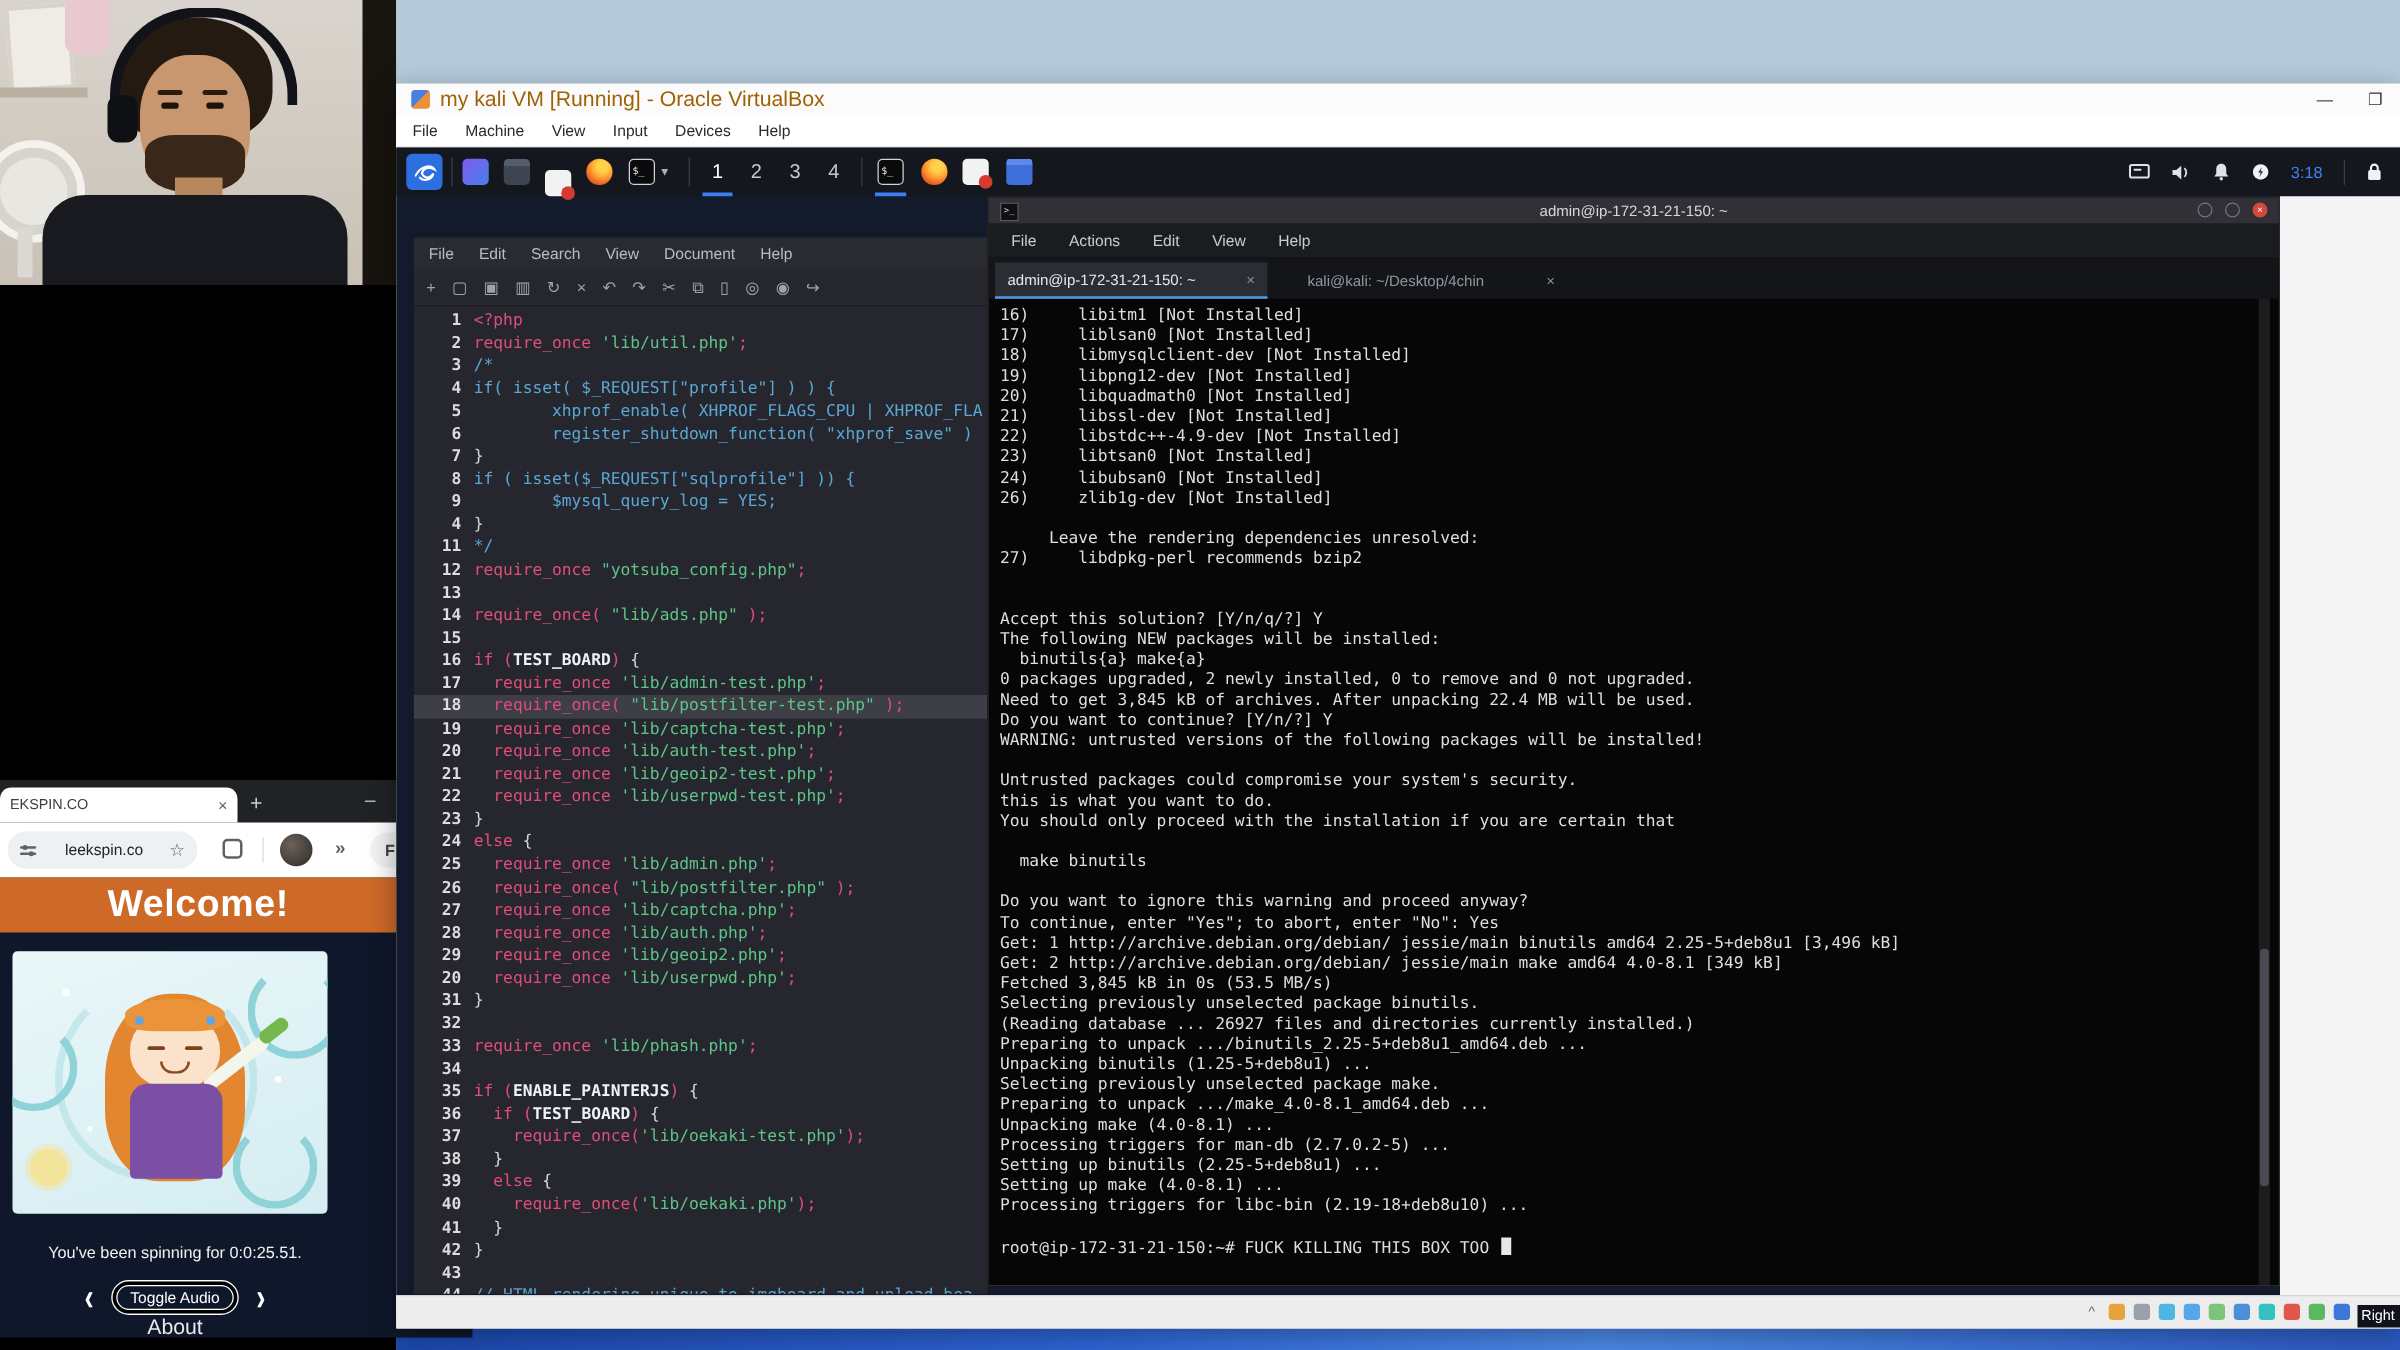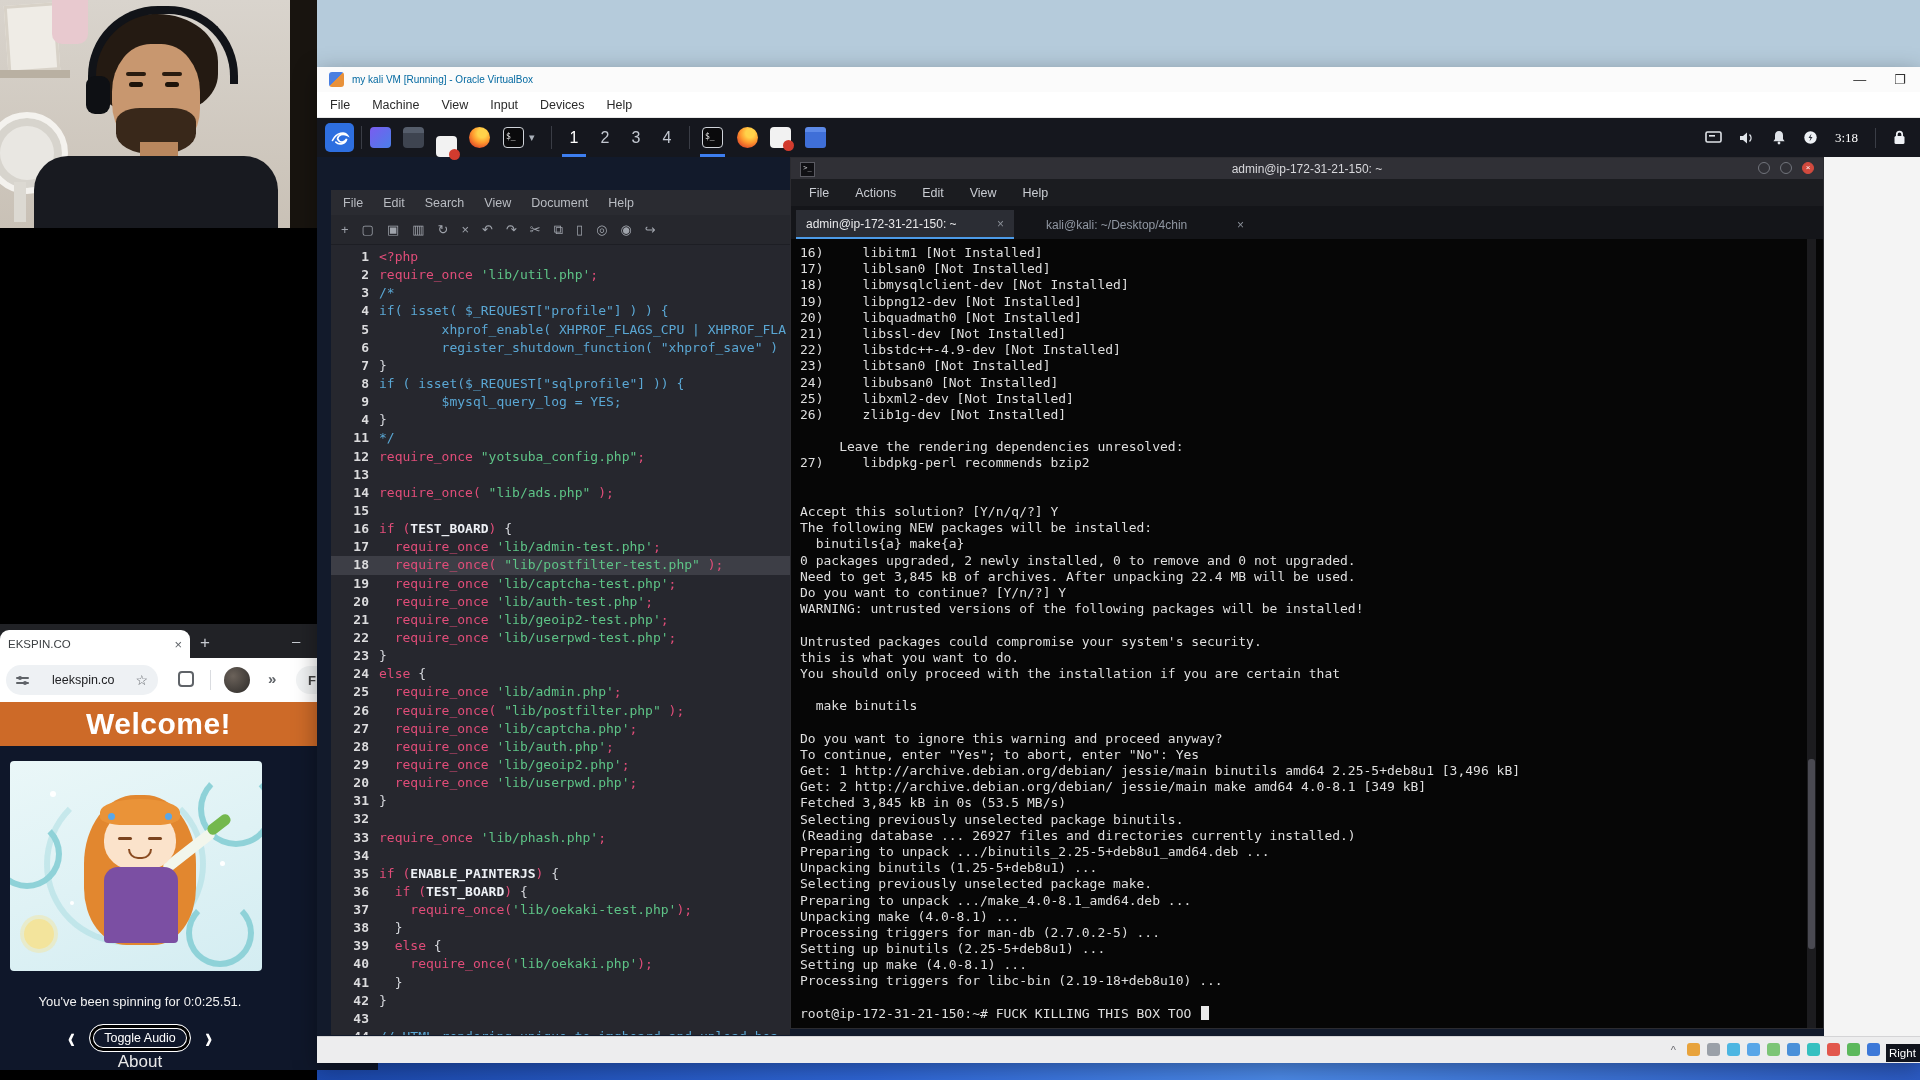--- a/index.html
+++ b/index.html
@@ -67,21 +67,21 @@
   .spin-text{left:0;top:370px;width:280px;text-align:center;color:#f2f2f2;font-size:13px;}
   .nav-row{left:0;top:398px;width:280px;height:32px;display:flex;align-items:center;justify-content:center;gap:14px;}
   .nav-arrow{color:#fff;font-size:22px;font-weight:900;transform:scaleY(1.4);line-height:1;}
   .toggle-btn{width:100px;height:26px;border:1.5px solid #fff;border-radius:14px;display:flex;align-items:center;justify-content:center;color:#fff;font-size:12.5px;box-shadow:inset 0 0 0 3px #000, inset 0 0 0 4px #fff;}
   .about-text{left:0;top:428px;width:280px;text-align:center;color:#e9e9e9;font-size:17px;}
 
   
   .vbox{left:317px;top:67px;width:1603px;height:995px;background:#fff;box-shadow:0 6px 22px rgba(0,0,0,.35);}
   .vb-title{left:0;top:0;width:1603px;height:25px;background:#fbfbfb;display:flex;align-items:center;padding-left:12px;box-sizing:border-box;gap:8px;}
   .vb-icon{width:15px;height:15px;border-radius:3px;background:linear-gradient(135deg,#4a7fe0 50%,#e8913a 50%);flex:none;}
-  .vb-title-text{font-size:10px;color:#0369a1;}
+  .vb-title-text{font-size:17px;color:#a16207;}
   .vb-controls{position:absolute;right:14px;top:0;height:25px;display:flex;align-items:center;gap:28px;color:#333;font-size:13px;}
   .vb-menu{left:0;top:25px;width:1603px;height:26px;background:#ffffff;display:flex;align-items:center;padding-left:13px;box-sizing:border-box;gap:22px;border-bottom:1px solid #e8e8e8;}
   .vb-menu .item{font-size:12.5px;color:#2a2a2a;}
   .vm{left:0;top:51px;width:1603px;height:918px;background:#121a2b;overflow:hidden;}
 
   
   .panel{left:0;top:0;width:1603px;height:39px;background:#15171e;display:flex;align-items:center;}
   .kali-btn{position:absolute;left:8px;top:5px;width:29px;height:29px;background:#2e6fe0;border-radius:5px;display:flex;align-items:center;justify-content:center;}
   .p-sep{position:absolute;top:8px;width:1px;height:23px;background:#3a3d46;}
   .p-ico{position:absolute;top:9px;width:21px;height:21px;border-radius:4px;}
@@ -93,21 +93,21 @@
   .ico-term{background:#0a0a0c;border:1.5px solid #cfd3da;box-sizing:border-box;color:#e8e8e8;font-family:"DejaVu Sans Mono",monospace;font-size:8px;line-height:17px;text-align:left;padding-left:2px;}
   .ico-chev{position:absolute;top:13px;color:#aab0ba;font-size:11px;}
   .ws{position:absolute;top:0;height:39px;width:28px;display:flex;align-items:center;justify-content:center;color:#c2c7d0;font-size:16px;}
   .ws.active{color:#fff;}
   .ws.active::after{content:"";position:absolute;left:2px;right:2px;bottom:0;height:3px;background:#3d7ef0;}
   .winbtn{position:absolute;top:9px;width:21px;height:21px;}
   .winbtn.active::after{content:"";position:absolute;left:-2px;right:-2px;bottom:-9px;height:3px;background:#3d7ef0;}
   .ico-folder-blue{background:#3f6fd8;border-top:5px solid #5d8ae8;box-sizing:border-box;border-radius:3px;}
   .tray{position:absolute;right:14px;top:0;height:39px;display:flex;align-items:center;gap:17px;}
   .tray svg{display:block;}
-  .clock{color:#ffffff;font-size:13px;font-family:Liberation Serif, serif;}
+  .clock{color:#3b82f6;font-size:13px;}
   .tray-sep{width:1px;height:20px;background:#3a3d46;}
 
   
   .vm-white{left:1507px;top:39px;width:96px;height:879px;background:#f4f4f4;}
 
   
   .editor{left:14px;top:72px;width:459px;height:845px;background:#26272e;overflow:hidden;}
   .ed-menu{left:0;top:0;width:459px;height:25px;background:#2a2b31;display:flex;align-items:center;gap:20px;padding-left:12px;box-sizing:border-box;}
   .ed-menu .item{color:#b9bcc2;font-size:12.5px;}
   .ed-toolbar{left:0;top:25px;width:459px;height:30px;background:#26272d;border-bottom:1px solid #1d1e24;display:flex;align-items:center;gap:13px;padding-left:10px;box-sizing:border-box;}
@@ -426,21 +426,20 @@
         <div class="abs t-body" id="term-lines">
             <div class="tl">16)     libitm1 [Not Installed]</div>
             <div class="tl">17)     liblsan0 [Not Installed]</div>
             <div class="tl">18)     libmysqlclient-dev [Not Installed]</div>
             <div class="tl">19)     libpng12-dev [Not Installed]</div>
             <div class="tl">20)     libquadmath0 [Not Installed]</div>
             <div class="tl">21)     libssl-dev [Not Installed]</div>
             <div class="tl">22)     libstdc++-4.9-dev [Not Installed]</div>
             <div class="tl">23)     libtsan0 [Not Installed]</div>
             <div class="tl">24)     libubsan0 [Not Installed]</div>
-            <div class="tl">25)     libxml2-dev [Not Installed]</div>
             <div class="tl">26)     zlib1g-dev [Not Installed]</div>
             <div class="tl"></div>
             <div class="tl">     Leave the rendering dependencies unresolved:</div>
             <div class="tl">27)     libdpkg-perl recommends bzip2</div>
             <div class="tl"></div>
             <div class="tl"></div>
             <div class="tl">Accept this solution? [Y/n/q/?] Y</div>
             <div class="tl">The following NEW packages will be installed:</div>
             <div class="tl">  binutils{a} make{a}</div>
             <div class="tl">0 packages upgraded, 2 newly installed, 0 to remove and 0 not upgraded.</div>

